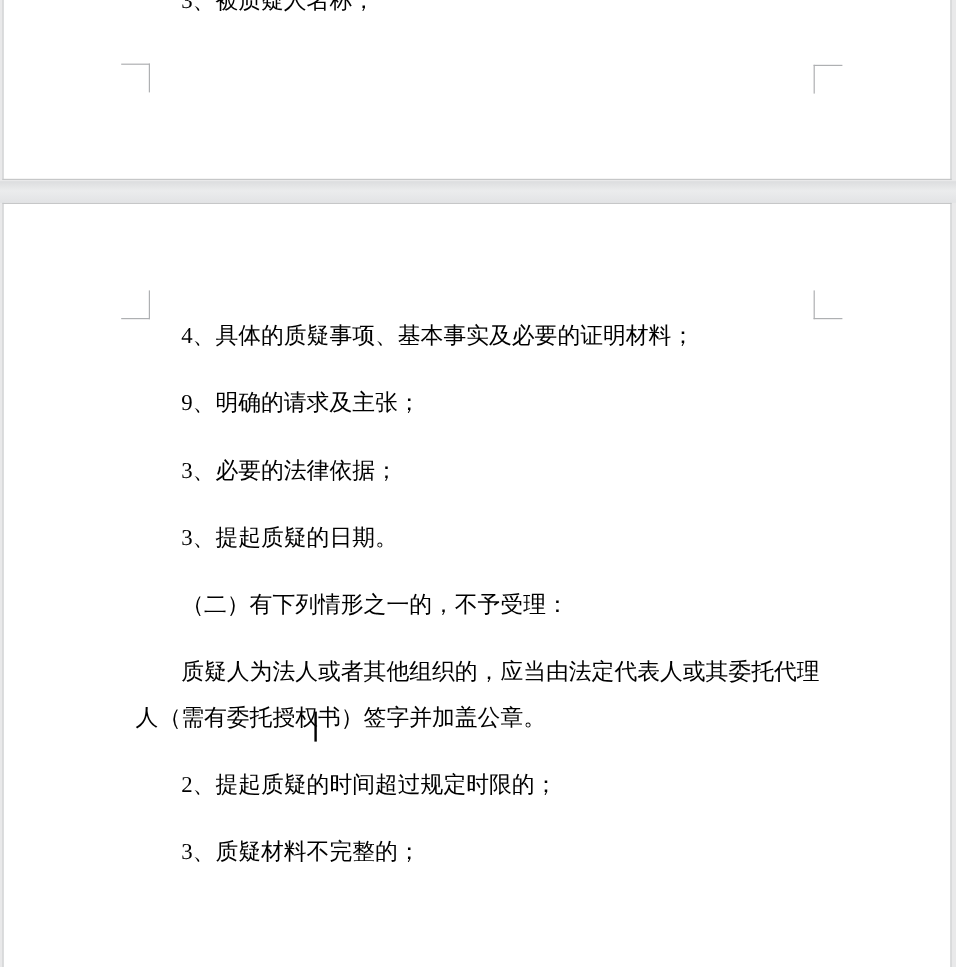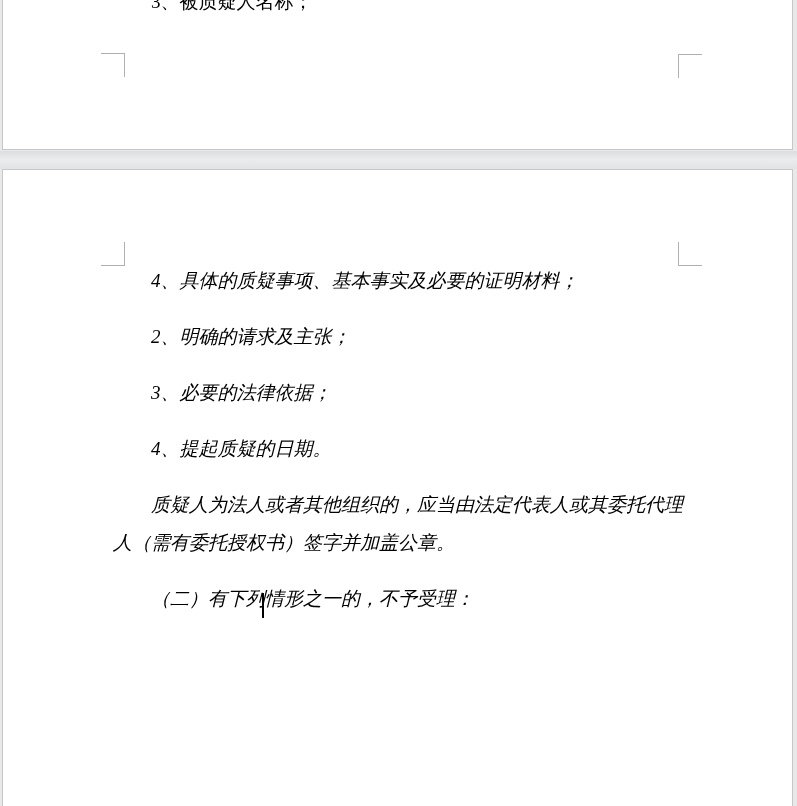--- a/index.html
+++ b/index.html
@@ -12,21 +12,21 @@
   }
   .page {
     position: absolute;
     left: 2px;
     width: 789px;
     background: #ffffff;
     border: 1px solid #c6c7c8;
     box-sizing: content-box;
   }
   #page-1 { top: -12px; height: 161px; border-top: none; }
-  #page-2 { top: 169px; height: 637px; border-bottom: none; font-style: italic; }
+  #page-2 { top: 169px; height: 637px; border-bottom: none; }
   .page-divider {
     position: absolute;
     left: 0; top: 151px;
     width: 797px; height: 18px;
     background: linear-gradient(#dcdddf, #ebeced 45%, #e2e3e5);
   }
   .doc-text {
     position: absolute;
     left: 110px;
     width: 572px;
@@ -68,20 +68,22 @@
   <div class="crop-mark br"></div>
 </div>
 
 <div class="page-divider"></div>
 
 <div class="page" id="page-2">
   <div class="crop-mark tl"></div>
   <div class="crop-mark tr"></div>
   <div class="doc-text">
     <p>4、具体的质疑事项、基本事实及必要的证明材料；</p>
-    <p>2、明确的请求及主张；</p>
+    <p>9、明确的请求及主张；</p>
     <p>3、必要的法律依据；</p>
-    <p>4、提起质疑的日期。</p>
+    <p>3、提起质疑的日期。</p>
+    <p>（二）有下列情形之一的，不予受理：</p>
     <p>质疑人为法人或者其他组织的，应当由法定代表人或其委托代理人（需有委托授权书）签字并加盖公章。</p>
-    <p>（二）有下列情形之一的，不予受理：</p>
+    <p>2、提起质疑的时间超过规定时限的；</p>
+    <p>3、质疑材料不完整的；</p>
   </div>
   <div class="text-caret"></div>
 </div>
 
 </body></html>

